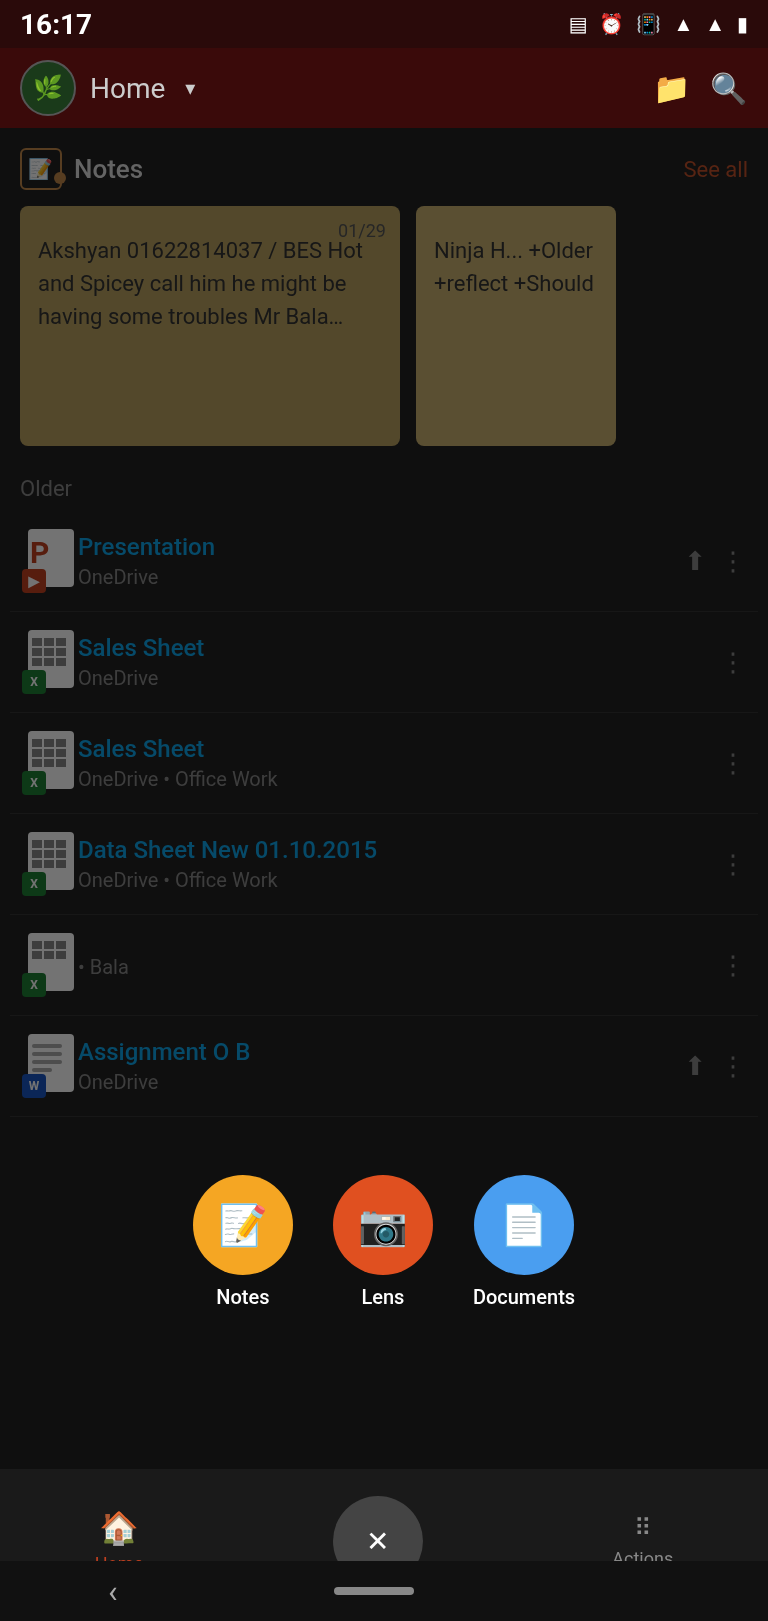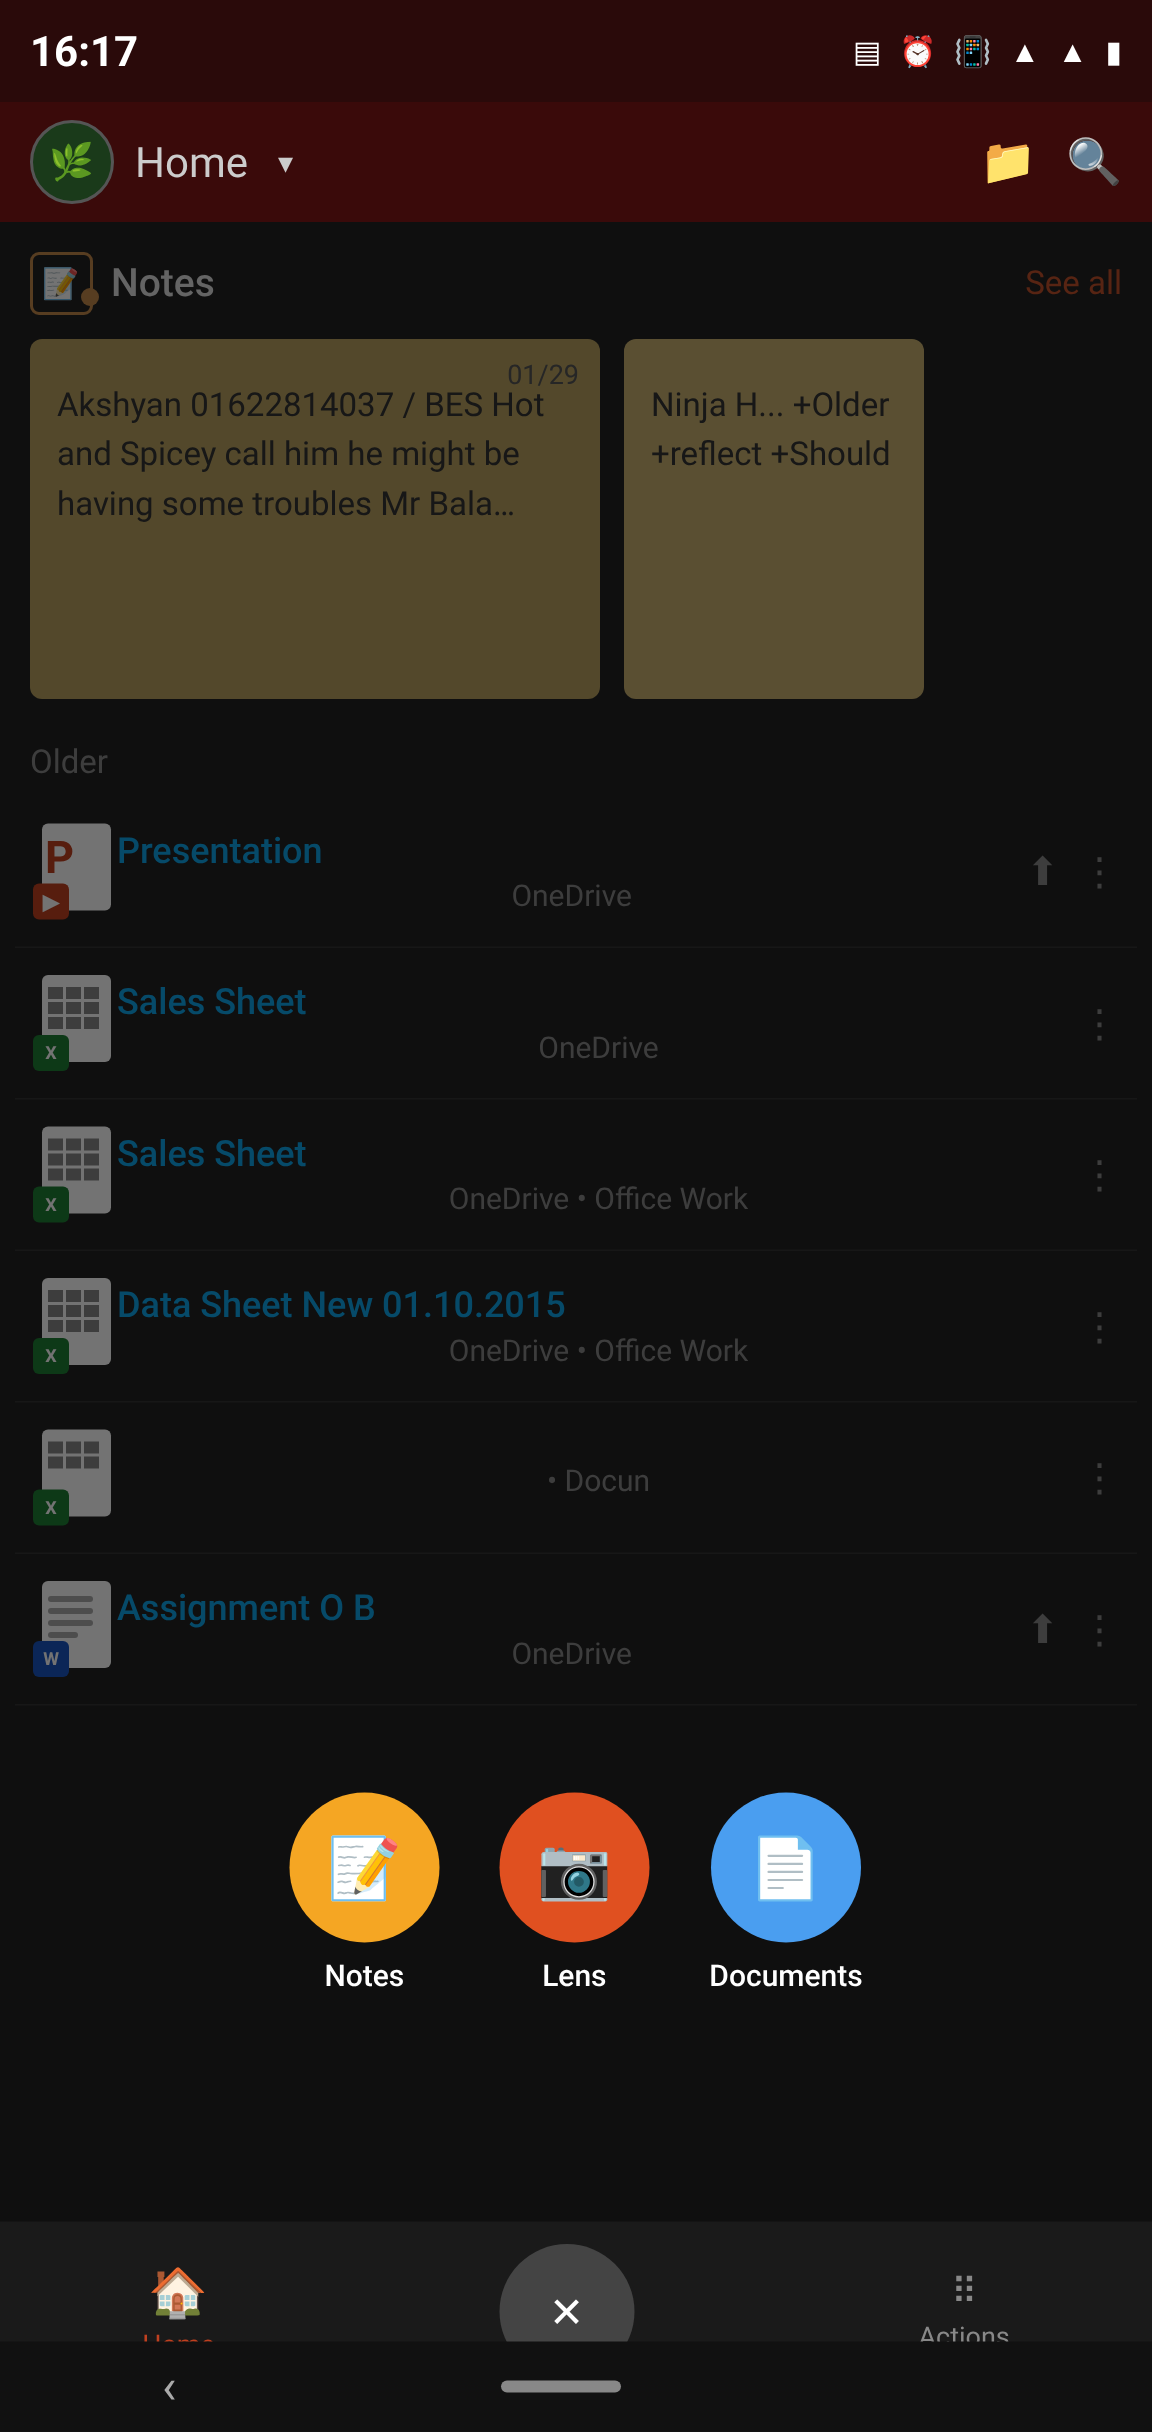--- a/index.html
+++ b/index.html
@@ -12,21 +12,21 @@
       position: relative;
     }
 
     
     .status-bar {
       display: flex;
       justify-content: space-between;
       align-items: center;
       background: #2a0a0a;
       padding: 0 20px;
-      height: 68px;
+      height: 48px;
     }
     .status-time {
       color: white;
       font-size: 28px;
       font-weight: bold;
     }
     .status-icons {
       display: flex;
       gap: 12px;
       align-items: center;
@@ -195,21 +195,20 @@
     }
     .file-name {
       color: #0ea5e9;
       font-size: 24px;
       font-weight: 500;
     }
     .file-location {
       color: #888;
       font-size: 20px;
       margin-top: 4px;
-      text-align: center;
     }
     .file-actions {
       display: flex;
       align-items: center;
       gap: 14px;
     }
     .upload-icon {
       color: #888;
       font-size: 26px;
     }
@@ -617,21 +616,21 @@
             <div class="xlsx-cell"></div>
             <div class="xlsx-cell"></div>
           <div class="xlsx-cell"></div>
             <div class="xlsx-cell"></div>
             <div class="xlsx-cell"></div>
         </div>
         <div class="xlsx-bottom">X</div>
       </div>
       <div class="file-info">
         <div class="file-name"></div>
-        <div class="file-location">• Docun</div>
+        <div class="file-location">• Bala</div>
       </div>
       <div class="file-actions">
         <span class="more-icon">⋮</span>
       </div>
     </div>
 
     <div class="file-item">
       <div class="docx-wrapper">
         <div class="docx-bg"></div>
         <div class="docx-lines">

